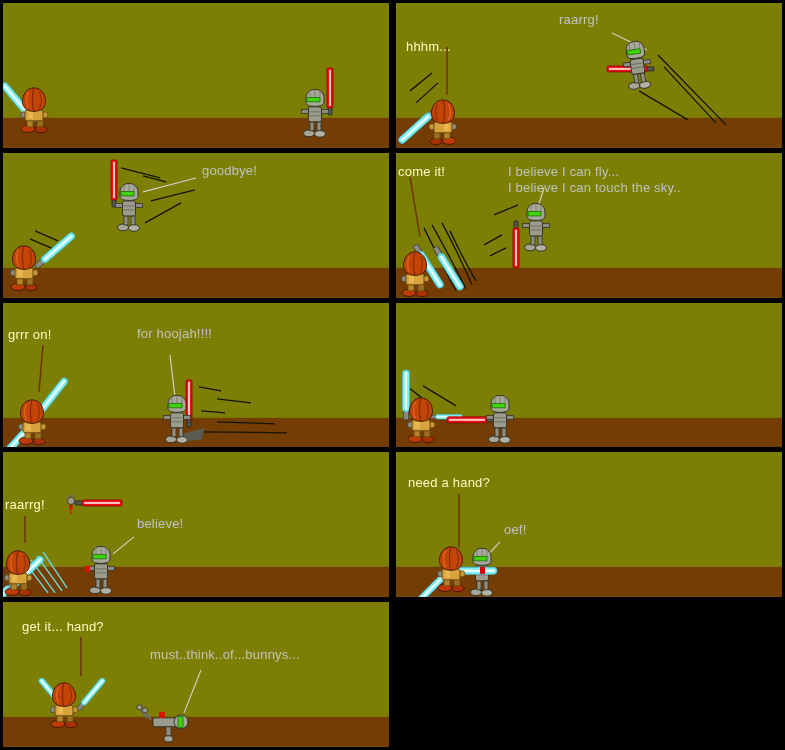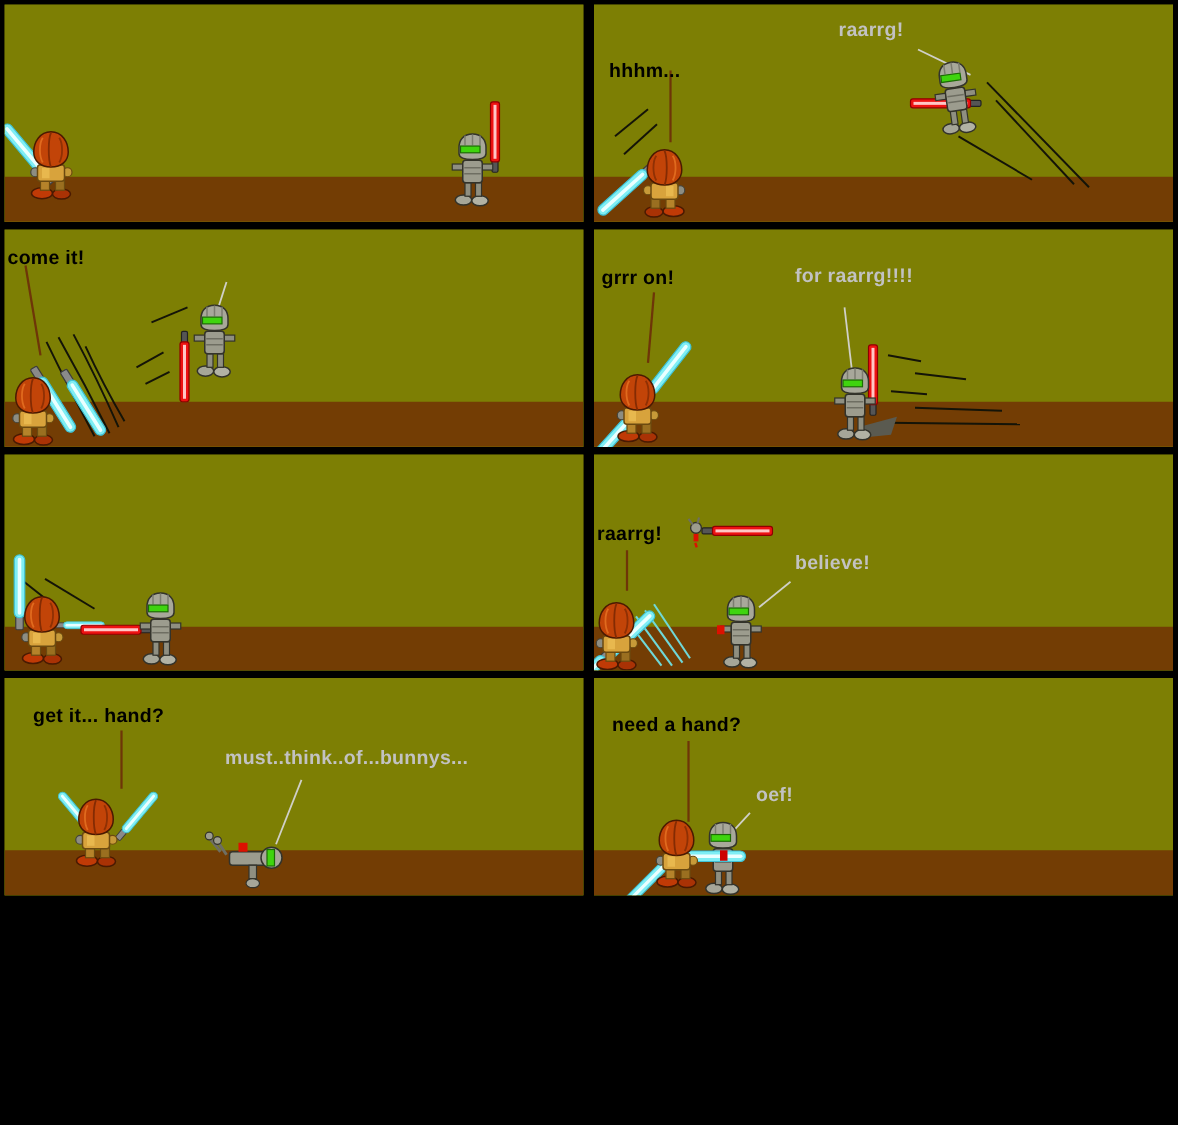--- a/index.html
+++ b/index.html
@@ -16,29 +16,29 @@
     font-family:"Liberation Sans",sans-serif;
   }
   .panel{
     position:relative;
     overflow:hidden;
     background:#7d7f04;
   }
   .panel svg.scene{position:absolute;inset:0;width:100%;height:100%;display:block;}
   .cap{
     position:absolute;
-    font-weight:bold;
+    font-weight:normal;
     font-size:13px;
     line-height:1.25;
     letter-spacing:.2px;
     white-space:pre-line;
     width:max-content;
     pointer-events:none;
   }
-  .cap.brown{color:#000000;}
+  .cap.brown{color:#fef9c3;}
   .cap.gray{color:#c2c2c2;}
 </style>
 </head>
 <body>
 
 <svg width="0" height="0" style="position:absolute" aria-hidden="true">
 <defs>
   <g id="hero">
     <ellipse cx="9" cy="42" rx="7" ry="3.6" fill="#c03a06" stroke="#4a1a02" stroke-width="1"></ellipse>
     <ellipse cx="22" cy="42.5" rx="6" ry="3.4" fill="#a93205" stroke="#4a1a02" stroke-width="1"></ellipse>
@@ -116,20 +116,40 @@
       <line x1="216" y1="30" x2="251" y2="47" stroke="#d0d0c8" stroke-width="1.2"></line>
       <use href="#saberC" transform="translate(34,112) rotate(-132)"></use>
       <use href="#hero" transform="translate(62,96) scale(-1,1)"></use>
       <use href="#saberR" transform="translate(250,66) rotate(-90)"></use>
       <use href="#droid" transform="translate(224,40) rotate(-8)"></use>
     </svg>
     <span class="cap brown" style="left:10px;top:36px">hhhm...</span>
     <span class="cap gray" style="left:163px;top:9px">raarrg!</span>
   </div>
 
+  <div class="panel">
+    <svg class="scene" viewBox="0 0 386 145" preserveAspectRatio="none">
+      <rect x="0" y="0" width="386" height="145" fill="#7d7f04"></rect>
+      <rect x="0" y="115" width="386" height="30" fill="#733d04"></rect>
+      <g stroke="#141408" stroke-width="1.3">
+        <line x1="118" y1="15" x2="157" y2="25"></line>
+        <line x1="140" y1="23" x2="163" y2="29"></line>
+        <line x1="148" y1="48" x2="192" y2="37"></line>
+        <line x1="142" y1="70" x2="178" y2="50"></line>
+        <line x1="32" y1="78" x2="55" y2="88"></line>
+        <line x1="27" y1="86" x2="50" y2="96"></line>
+      </g>
+      <line x1="193" y1="25" x2="140" y2="39" stroke="#d0d0c8" stroke-width="1.2"></line>
+      <use href="#saberR" transform="translate(111,46)"></use>
+      <use href="#droid" transform="translate(112,30)"></use>
+      <use href="#saberC" transform="translate(40,108) rotate(49)"></use>
+      <use href="#hero" transform="translate(6,92)"></use>
+    </svg>
+    <span class="cap gray" style="left:199px;top:10px">goodbye!</span>
+  </div>
 
 
   <div class="panel">
     <svg class="scene" viewBox="0 0 386 145" preserveAspectRatio="none">
       <rect x="0" y="0" width="386" height="145" fill="#7d7f04"></rect>
       <rect x="0" y="115" width="386" height="30" fill="#733d04"></rect>
       <g stroke="#141408" stroke-width="1.3" fill="none">
         <path d="M28,75 Q44,108 60,138"></path>
         <path d="M36,72 Q54,104 70,136"></path>
         <path d="M46,70 Q62,100 76,132"></path>
@@ -140,20 +160,22 @@
       </g>
       <line x1="14" y1="24" x2="24" y2="84" stroke="#6e3508" stroke-width="1.5"></line>
       <line x1="148" y1="35" x2="141" y2="57" stroke="#d0d0c8" stroke-width="1.2"></line>
       <use href="#saberR" transform="translate(120,76) rotate(180)"></use>
       <use href="#droid" transform="translate(126,50)"></use>
       <use href="#saberC" transform="translate(24,100) rotate(148)"></use>
       <use href="#saberC" transform="translate(44,102) rotate(148)"></use>
       <use href="#hero" transform="translate(4,98)"></use>
     </svg>
     <span class="cap brown" style="left:2px;top:11px">come it!</span>
+    <span class="cap gray" style="left:112px;top:11px">I believe I can fly...
+I believe I can touch the sky..</span>
   </div>
 
   <div class="panel">
     <svg class="scene" viewBox="0 0 386 145" preserveAspectRatio="none">
       <rect x="0" y="0" width="386" height="145" fill="#7d7f04"></rect>
       <rect x="0" y="115" width="386" height="30" fill="#733d04"></rect>
       <g stroke="#141408" stroke-width="1.3">
         <line x1="196" y1="84" x2="218" y2="88"></line>
         <line x1="214" y1="96" x2="248" y2="100"></line>
         <line x1="198" y1="108" x2="222" y2="110"></line>
@@ -163,21 +185,21 @@
       <line x1="40" y1="42" x2="36" y2="89" stroke="#6e3508" stroke-width="1.5"></line>
       <line x1="167" y1="52" x2="173" y2="103" stroke="#d0d0c8" stroke-width="1.2"></line>
       <polygon points="176,132 202,125 198,137 178,139" fill="#5a5a50"></polygon>
       <use href="#saberR" transform="translate(186,116)"></use>
       <use href="#droid" transform="translate(160,92)"></use>
       <use href="#saberC" transform="translate(38,108) rotate(38)"></use>
       <use href="#saberC" transform="translate(30,120) rotate(-138)"></use>
       <use href="#hero" transform="translate(14,96)"></use>
     </svg>
     <span class="cap brown" style="left:5px;top:24px">grrr on!</span>
-    <span class="cap gray" style="left:134px;top:23px">for raarrg!!!!</span>
+    <span class="cap gray" style="left:134px;top:23px">for hoojah!!!!</span>
   </div>
 
   <div class="panel">
     <svg class="scene" viewBox="0 0 386 145" preserveAspectRatio="none">
       <rect x="0" y="0" width="386" height="145" fill="#7d7f04"></rect>
       <rect x="0" y="115" width="386" height="30" fill="#733d04"></rect>
       <g stroke="#141408" stroke-width="1.3">
         <line x1="13" y1="85" x2="32" y2="100"></line>
         <line x1="27" y1="83" x2="60" y2="103"></line>
       </g>
@@ -204,20 +226,36 @@
       <use href="#saberR" transform="translate(80,51) rotate(90)"></use>
       <use href="#cuthand" transform="translate(68,46)"></use>
       <use href="#droid" transform="translate(84,94)"></use>
       <rect x="82" y="114" width="5" height="6" fill="#dd1100"></rect>
       <use href="#saberC" transform="translate(10,134) rotate(46)"></use>
       <use href="#saberC" transform="translate(6,136) rotate(-135)"></use>
       <use href="#hero" transform="translate(0,98)"></use>
     </svg>
     <span class="cap brown" style="left:2px;top:45px">raarrg!</span>
     <span class="cap gray" style="left:134px;top:64px">believe!</span>
+  </div>
+
+  <div class="panel">
+    <svg class="scene" viewBox="0 0 386 145" preserveAspectRatio="none">
+      <rect x="0" y="0" width="386" height="145" fill="#7d7f04"></rect>
+      <rect x="0" y="115" width="386" height="30" fill="#733d04"></rect>
+      <line x1="63" y1="42" x2="63" y2="96" stroke="#6e3508" stroke-width="1.5"></line>
+      <line x1="104" y1="90" x2="92" y2="103" stroke="#d0d0c8" stroke-width="1.2"></line>
+      <use href="#droid" transform="translate(72,96)"></use>
+      <use href="#saberC" transform="translate(60,119) rotate(90)"></use>
+      <rect x="84" y="115" width="5" height="7" fill="#cc0000"></rect>
+      <use href="#saberC" transform="translate(48,124) rotate(-135) scale(0.9)"></use>
+      <use href="#hero" transform="translate(40,94)"></use>
+    </svg>
+    <span class="cap brown" style="left:12px;top:23px">need a hand?</span>
+    <span class="cap gray" style="left:108px;top:70px">oef!</span>
   </div>
 
   <div class="panel">
     <svg class="scene" viewBox="0 0 386 145" preserveAspectRatio="none">
       <rect x="0" y="0" width="386" height="145" fill="#7d7f04"></rect>
       <rect x="0" y="115" width="386" height="30" fill="#733d04"></rect>
       <line x1="78" y1="35" x2="78" y2="74" stroke="#6e3508" stroke-width="1.5"></line>
       <line x1="198" y1="68" x2="181" y2="111" stroke="#d0d0c8" stroke-width="1.2"></line>
       <use href="#saberC" transform="translate(58,102) rotate(-40) scale(0.8)"></use>
       <use href="#saberC" transform="translate(80,102) rotate(40) scale(0.8)"></use>
@@ -231,29 +269,13 @@
         <circle cx="42" cy="24" r="7" fill="#a8a89a" stroke="#33332b" stroke-width="1"></circle>
         <rect x="39" y="18.5" width="5" height="11" fill="#3fd40e" stroke="#1d6b04" stroke-width="0.8"></rect>
         <rect x="27" y="29" width="5" height="9" fill="#8f8f81" stroke="#33332b" stroke-width="0.8"></rect>
         <ellipse cx="29.5" cy="41" rx="4.5" ry="3" fill="#a6a698" stroke="#33332b" stroke-width="0.8"></ellipse>
       </g>
     </svg>
     <span class="cap brown" style="left:19px;top:17px">get it... hand?</span>
     <span class="cap gray" style="left:147px;top:45px">must..think..of...bunnys...</span>
   </div>
 
-  <div class="panel">
-    <svg class="scene" viewBox="0 0 386 145" preserveAspectRatio="none">
-      <rect x="0" y="0" width="386" height="145" fill="#7d7f04"></rect>
-      <rect x="0" y="115" width="386" height="30" fill="#733d04"></rect>
-      <line x1="63" y1="42" x2="63" y2="96" stroke="#6e3508" stroke-width="1.5"></line>
-      <line x1="104" y1="90" x2="92" y2="103" stroke="#d0d0c8" stroke-width="1.2"></line>
-      <use href="#droid" transform="translate(72,96)"></use>
-      <use href="#saberC" transform="translate(60,119) rotate(90)"></use>
-      <rect x="84" y="115" width="5" height="7" fill="#cc0000"></rect>
-      <use href="#saberC" transform="translate(48,124) rotate(-135) scale(0.9)"></use>
-      <use href="#hero" transform="translate(40,94)"></use>
-    </svg>
-    <span class="cap brown" style="left:12px;top:23px">need a hand?</span>
-    <span class="cap gray" style="left:108px;top:70px">oef!</span>
-  </div>
-
 </div>
 
 </body></html>

